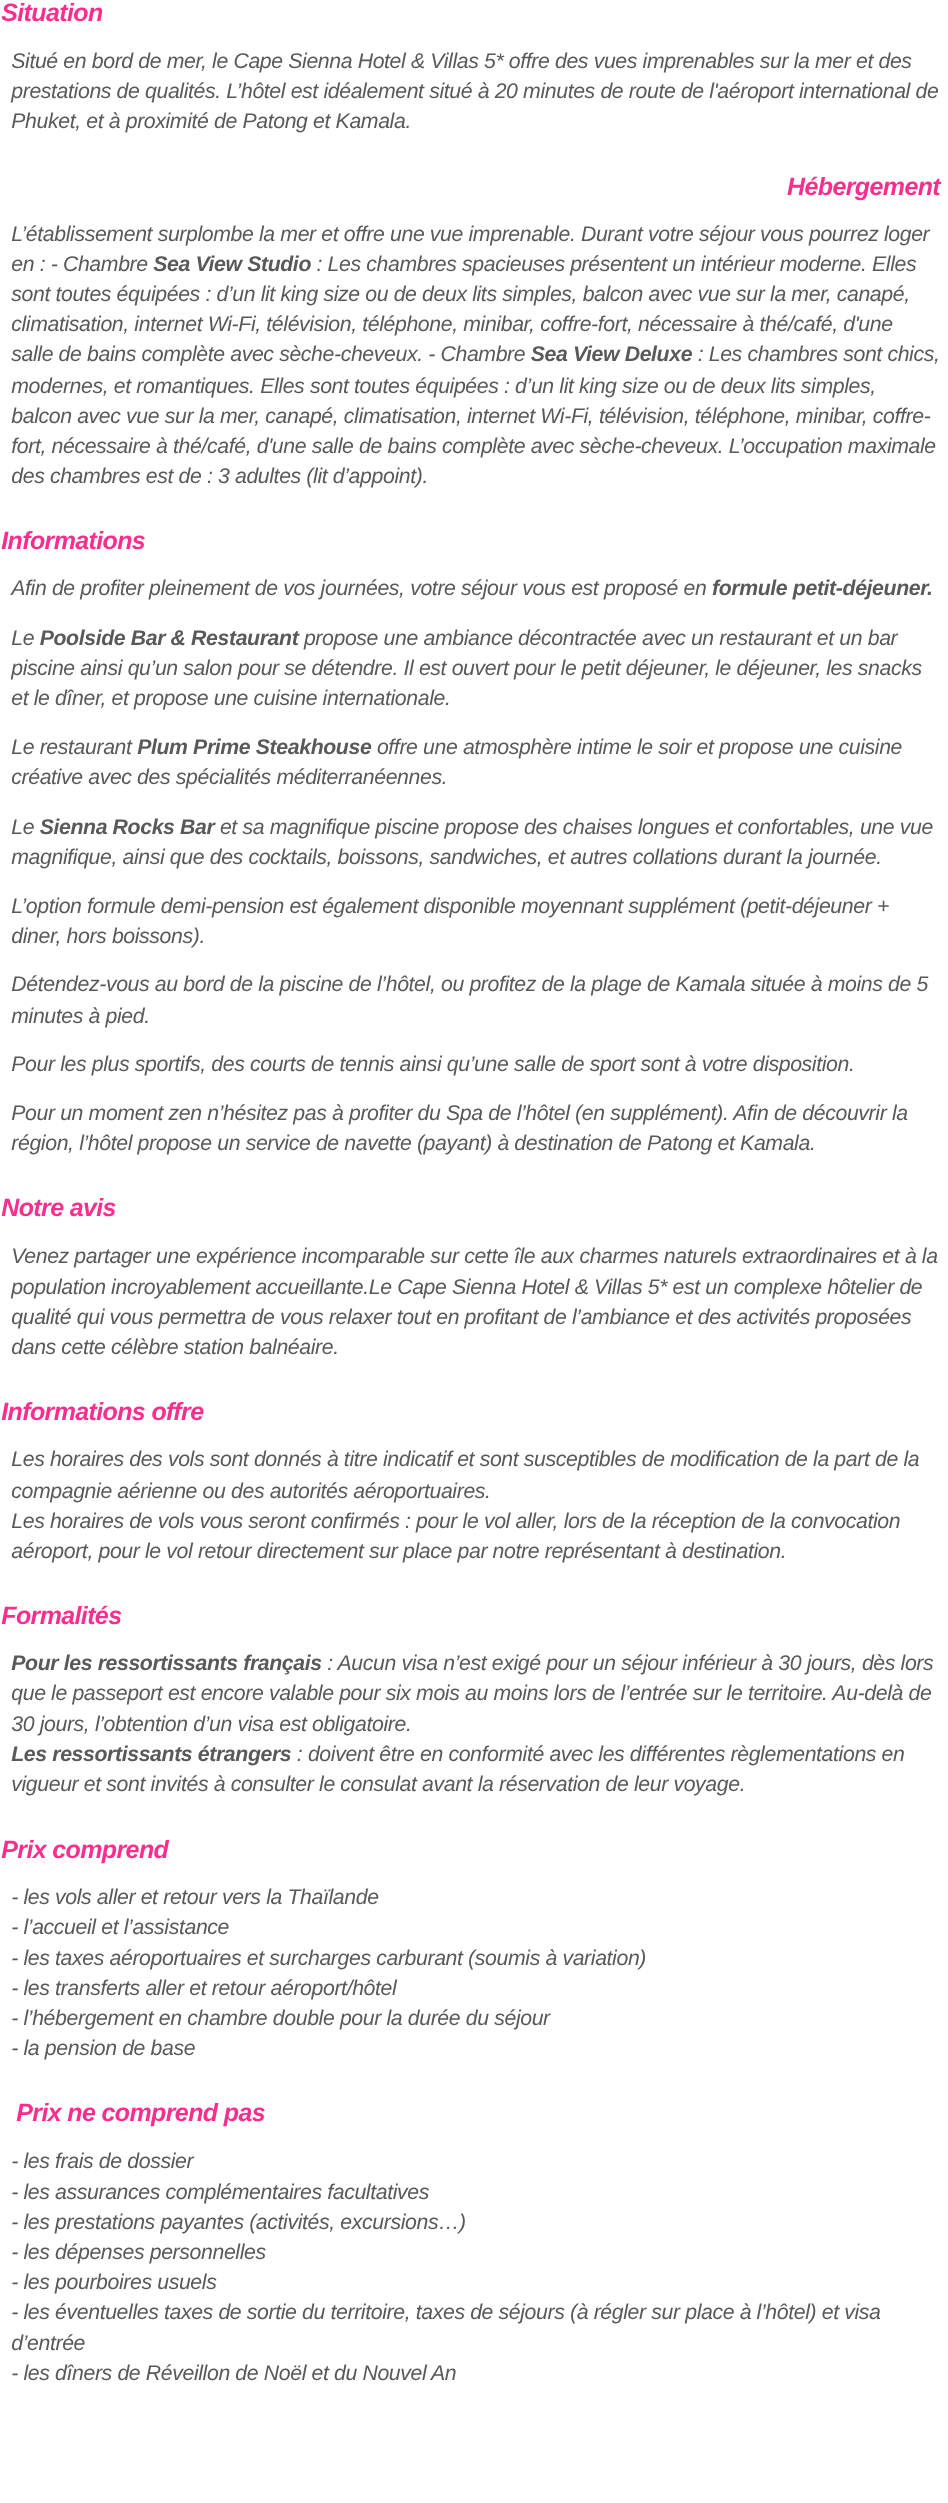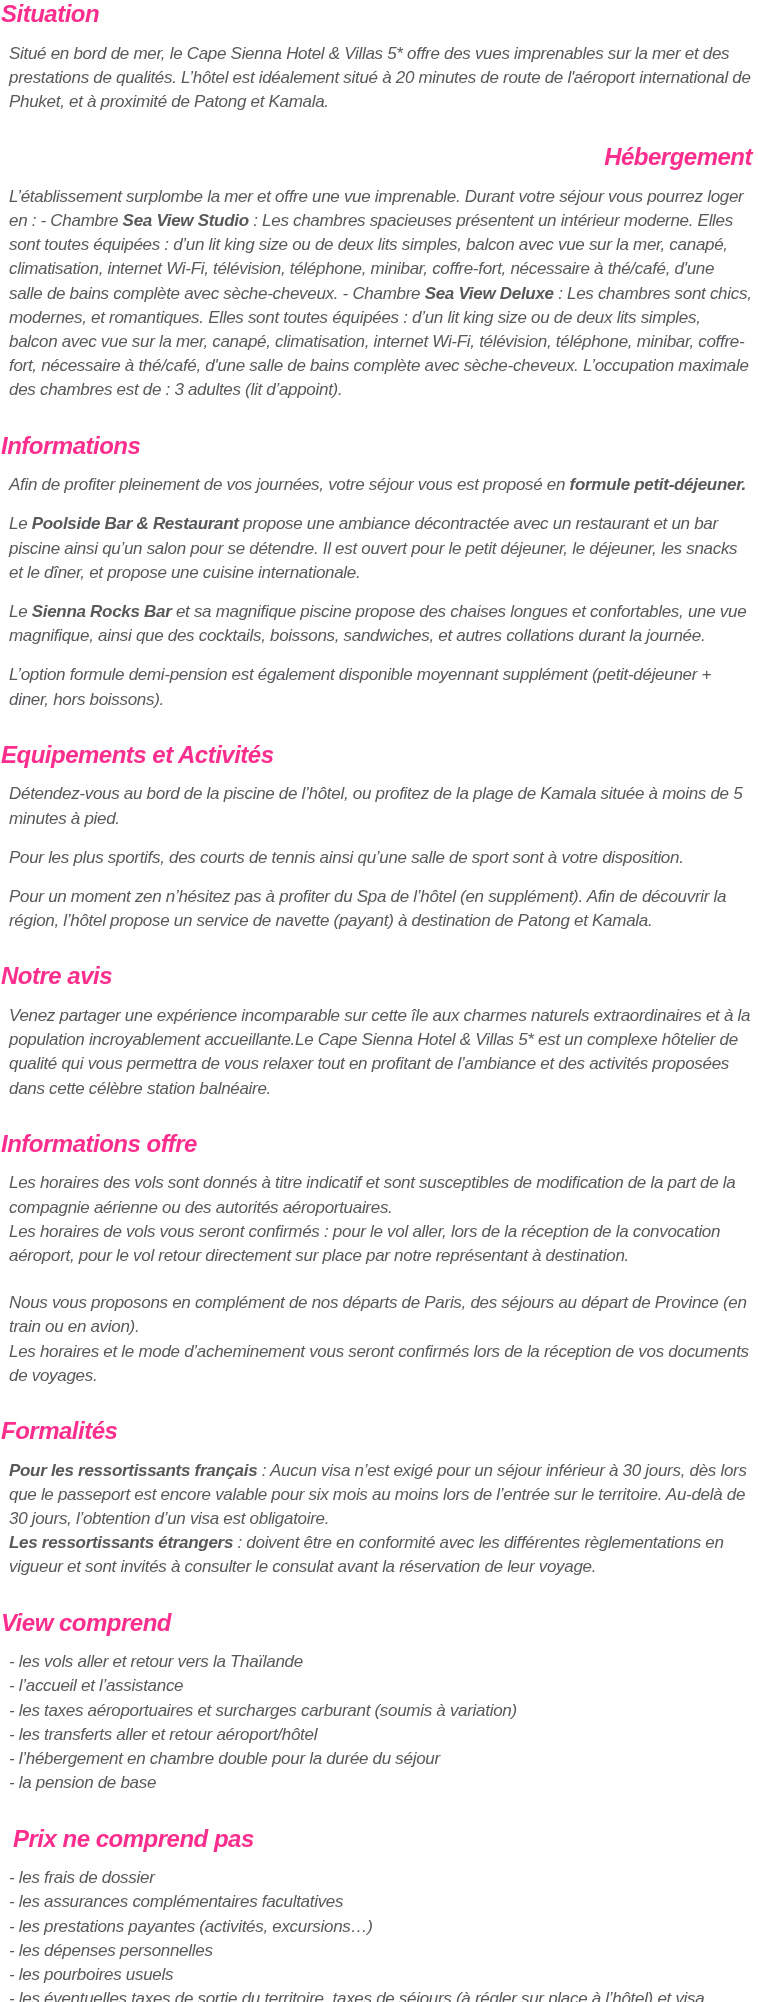--- a/index.html
+++ b/index.html
@@ -14,21 +14,21 @@
     color: #58595b;
     -webkit-font-smoothing: antialiased;
   }
   main {
     padding: 0 6px 10px 1px;
     box-sizing: border-box;
     width: 758px;
   }
   h2 {
     color: #fb2e8e;
-    font-size: 24px;
+    font-size: 20px;
     line-height: 1.15;
     font-weight: 700;
     font-style: italic;
     letter-spacing: -0.5px;
     margin: 29px 0 14px 0;
   }
   section:first-of-type h2 {
     margin-top: 0;
   }
   p {
@@ -54,43 +54,42 @@
       <p>Situé en bord de mer, le Cape Sienna Hotel &amp; Villas 5* offre des vues imprenables sur la mer et des prestations de qualités. L’hôtel est idéalement situé à 20 minutes de route de l'aéroport international de Phuket, et à proximité de Patong et Kamala.</p>
     </section>
     <section>
       <h2 style="color: rgb(251, 46, 142); text-align: right;">Hébergement</h2>
       <p>L’établissement surplombe la mer et offre une vue imprenable. Durant votre séjour vous pourrez loger en : - Chambre <b>Sea View Studio</b> : Les chambres spacieuses présentent un intérieur moderne. Elles sont toutes équipées : d’un lit king size ou de deux lits simples, balcon avec vue sur la mer, canapé, climatisation, internet Wi-Fi, télévision, téléphone, minibar, coffre-fort, nécessaire à thé/café, d'une salle de bains complète avec sèche-cheveux. - Chambre <b>Sea View Deluxe</b> : Les chambres sont chics, modernes, et romantiques. Elles sont toutes équipées : d’un lit king size ou de deux lits simples, balcon avec vue sur la mer, canapé, climatisation, internet Wi-Fi, télévision, téléphone, minibar, coffre-fort, nécessaire à thé/café, d'une salle de bains complète avec sèche-cheveux. L’occupation maximale des chambres est de : 3 adultes (lit d’appoint).</p>
     </section>
     <section>
       <h2 style="color: rgb(251, 46, 142);">Informations</h2>
       <p>Afin de profiter pleinement de vos journées, votre séjour vous est proposé en <b>formule petit-déjeuner.</b></p>
       <p>Le <b>Poolside Bar &amp; Restaurant</b> propose une ambiance décontractée avec un restaurant et un bar piscine ainsi qu’un salon pour se détendre. Il est ouvert pour le petit déjeuner, le déjeuner, les snacks et le dîner, et propose une cuisine internationale.</p>
+      <p>Le restaurant <b>Plum Prime Steakhouse</b> offre une atmosphère intime le soir et propose une cuisine créative avec des spécialités méditerranéennes.</p>
       <p>Le <b>Sienna Rocks Bar</b> et sa magnifique piscine propose des chaises longues et confortables, une vue magnifique, ainsi que des cocktails, boissons, sandwiches, et autres collations durant la journée.</p>
       <p>L’option formule demi-pension est également disponible moyennant supplément (petit-déjeuner + diner, hors boissons).</p>
     </section>
     <section>
-      <h2 style="color: rgb(251, 46, 142);">Equipements et Activités</h2>
       <p>Détendez-vous au bord de la piscine de l’hôtel, ou profitez de la plage de Kamala située à moins de 5 minutes à pied.</p>
       <p>Pour les plus sportifs, des courts de tennis ainsi qu’une salle de sport sont à votre disposition.</p>
       <p>Pour un moment zen n’hésitez pas à profiter du Spa de l’hôtel (en supplément). Afin de découvrir la région, l’hôtel propose un service de navette (payant) à destination de Patong et Kamala.</p>
     </section>
     <section>
       <h2 style="color: rgb(251, 46, 142);">Notre avis</h2>
       <p>Venez partager une expérience incomparable sur cette île aux charmes naturels extraordinaires et à la population incroyablement accueillante.Le Cape Sienna Hotel &amp; Villas 5* est un complexe hôtelier de qualité qui vous permettra de vous relaxer tout en profitant de l’ambiance et des activités proposées dans cette célèbre station balnéaire.</p>
     </section>
     <section>
       <h2 style="color: rgb(251, 46, 142);">Informations offre</h2>
       <p>Les horaires des vols sont donnés à titre indicatif et sont susceptibles de modification de la part de la compagnie aérienne ou des autorités aéroportuaires.<br>Les horaires de vols vous seront confirmés : pour le vol aller, lors de la réception de la convocation aéroport, pour le vol retour directement sur place par notre représentant à destination.</p>
-      <p class="gap-lg">Nous vous proposons en complément de nos départs de Paris, des séjours au départ de Province (en train ou en avion).<br>Les horaires et le mode d’acheminement vous seront confirmés lors de la réception de vos documents de voyages.</p>
     </section>
     <section>
       <h2 style="color: rgb(251, 46, 142);">Formalités</h2>
       <p><b>Pour les ressortissants français</b> : Aucun visa n’est exigé pour un séjour inférieur à 30 jours, dès lors que le passeport est encore valable pour six mois au moins lors de l’entrée sur le territoire. Au-delà de 30 jours, l’obtention d’un visa est obligatoire.<br><b>Les ressortissants étrangers</b> : doivent être en conformité avec les différentes règlementations en vigueur et sont invités à consulter le consulat avant la réservation de leur voyage.</p>
     </section>
     <section>
-      <h2 style="color: rgb(251, 46, 142);">View comprend</h2>
+      <h2 style="color: rgb(251, 46, 142);">Prix comprend</h2>
       <p>- les vols aller et retour vers la Thaïlande<br>- l’accueil et l’assistance<br>- les taxes aéroportuaires et surcharges carburant (soumis à variation)<br>- les transferts aller et retour aéroport/hôtel<br>- l’hébergement en chambre double pour la durée du séjour<br>- la pension de base</p>
     </section>
     <section>
       <h2 style="color: rgb(251, 46, 142); margin-left: 12px;">Prix ne comprend pas</h2>
       <p>- les frais de dossier<br>- les assurances complémentaires facultatives<br>- les prestations payantes (activités, excursions…)<br>- les dépenses personnelles<br>- les pourboires usuels<br>- les éventuelles taxes de sortie du territoire, taxes de séjours (à régler sur place à l’hôtel) et visa d’entrée<br>- les dîners de Réveillon de Noël et du Nouvel An</p>
     </section>
   </main>
 
 </body></html>

